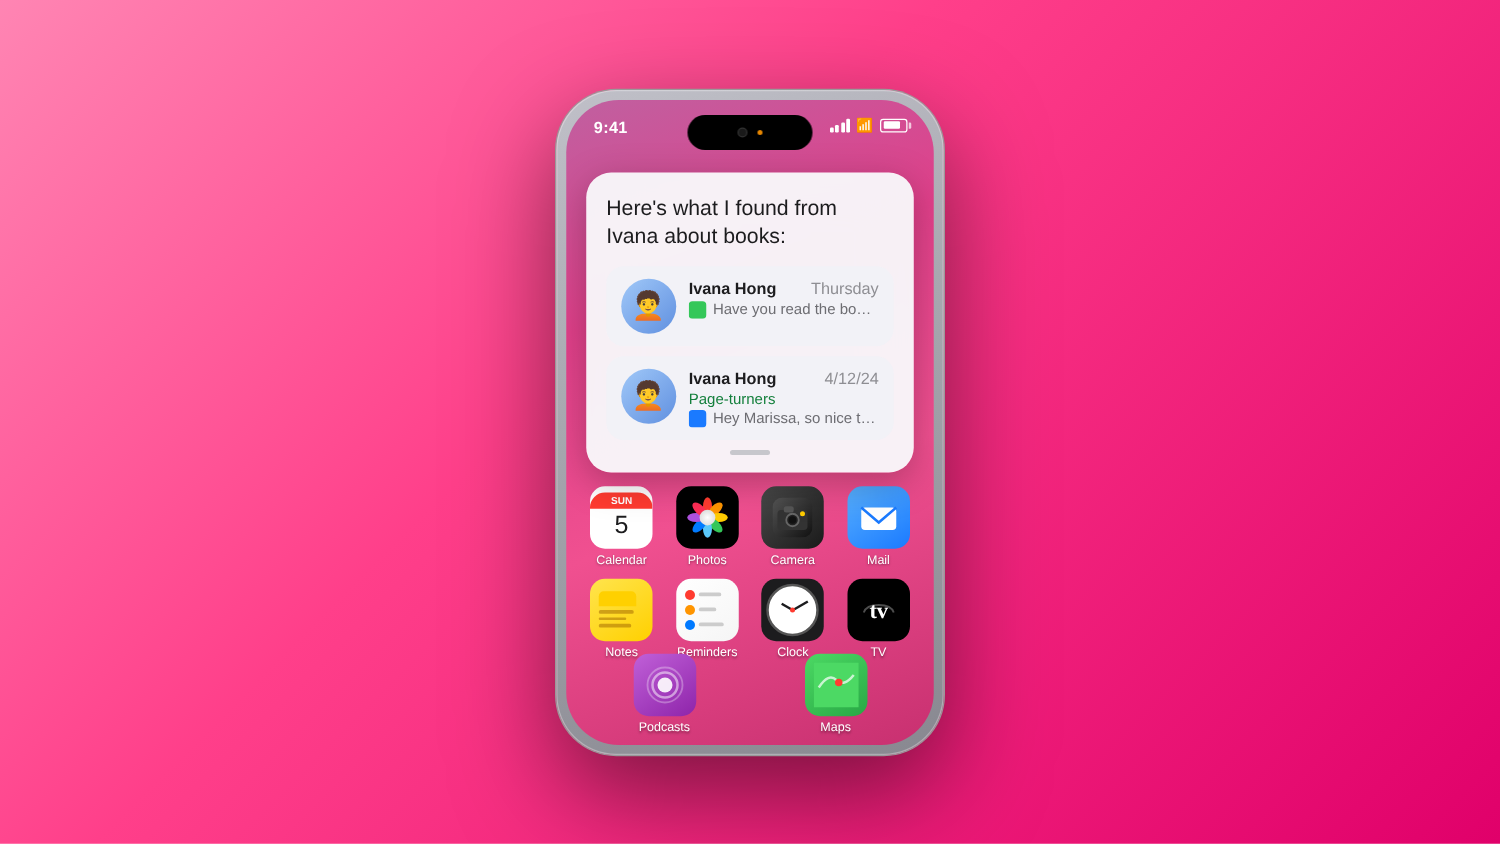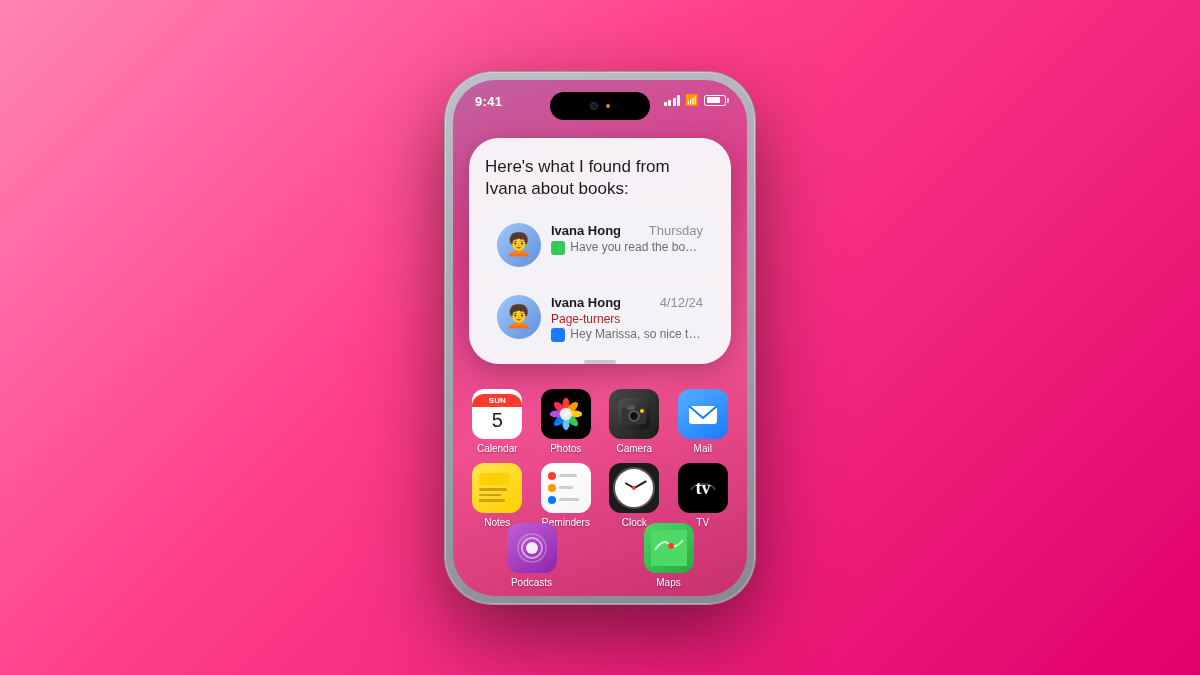--- a/index.html
+++ b/index.html
@@ -142,22 +142,22 @@
       border-radius: 0 1px 1px 0;
     }
 
     
     .siri-card {
       position: absolute;
       top: 58px;
       left: 16px;
       right: 16px;
       background: rgba(248, 248, 250, 0.96);
-      border-radius: 30px;
-      padding: 18px 16px 0 16px;
+      border-radius: 20px;
+      padding: 18px 16px 14px 16px;
       z-index: 6;
       backdrop-filter: blur(20px);
       box-shadow: 0 8px 30px rgba(0,0,0,0.25);
     }
     .siri-text {
       font-size: 17px;
       font-weight: 400;
       color: #1c1c1e;
       line-height: 1.35;
       margin-bottom: 12px;
@@ -205,21 +205,21 @@
       color: #1c1c1e;
     }
     .message-date {
       font-size: 13px;
       color: #8e8e93;
       white-space: nowrap;
     }
     .message-subject {
       font-size: 12px;
       font-weight: 500;
-      color: #b91c1c;
+      color: #15803d;
       margin-bottom: 1px;
     }
     .message-preview {
       font-size: 12px;
       color: #6d6d72;
       white-space: nowrap;
       overflow: hidden;
       text-overflow: ellipsis;
     }
 

